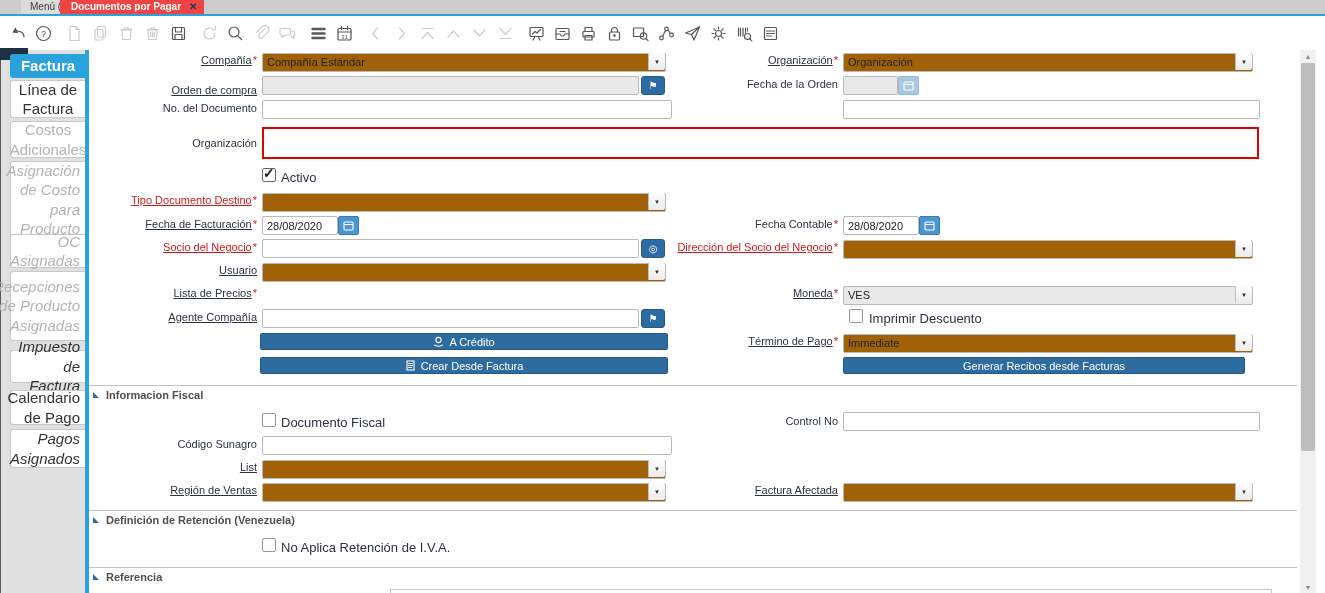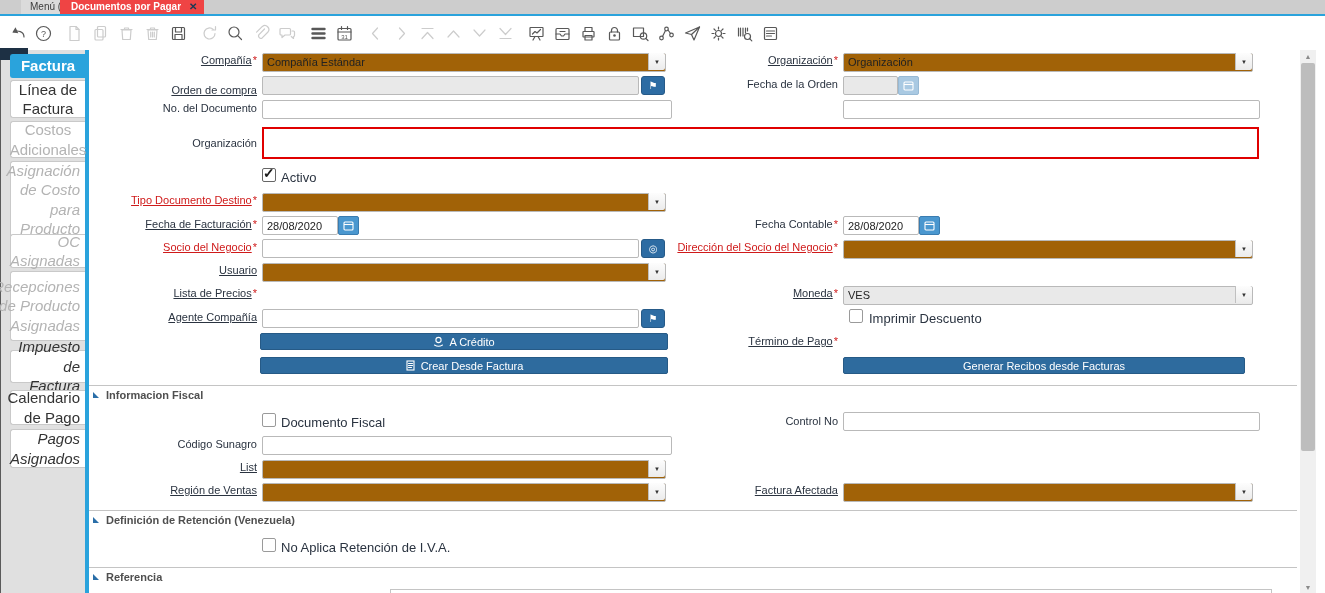--- a/index.html
+++ b/index.html
@@ -366,20 +366,24 @@
   <div class="chklbl" style="left:869px;top:311px;">Imprimir Descuento</div>
 
   <div class="bigbtn" style="left:260px;top:333px;width:408px;">
     <svg viewBox="0 0 11 11">
         <circle class="st" cx="5.5" cy="4" r="2.6"></circle>
         <path class="st" d="M1.5,9 c2.5,1.6 5.5,1.6 8,0"></path>
       </svg>
     <span>A Crédito</span>
   </div>
   <div class="lbl u" style="left:640px;top:335px;width:198px;"><span>Término de Pago</span><span class="star">*</span></div>
+  <div class="cmb" style="left:843px;top:333px;width:410px;">
+    <input value="Immediate" style="">
+    <span class="dbtn">▼</span>
+  </div>
 
   <div class="bigbtn" style="left:843px;top:357px;width:402px;">
     <span>Generar Recibos desde Facturas</span>
   </div>
   <div class="bigbtn" style="left:260px;top:357px;width:408px;">
     <svg viewBox="0 0 11 11">
         <rect class="st" x="2" y="1" width="7" height="9"></rect>
         <path class="st" d="M3.5,3.5 h4 M3.5,5.5 h4 M3.5,7.5 h3"></path>
       </svg>
     <span>Crear Desde Factura</span>

